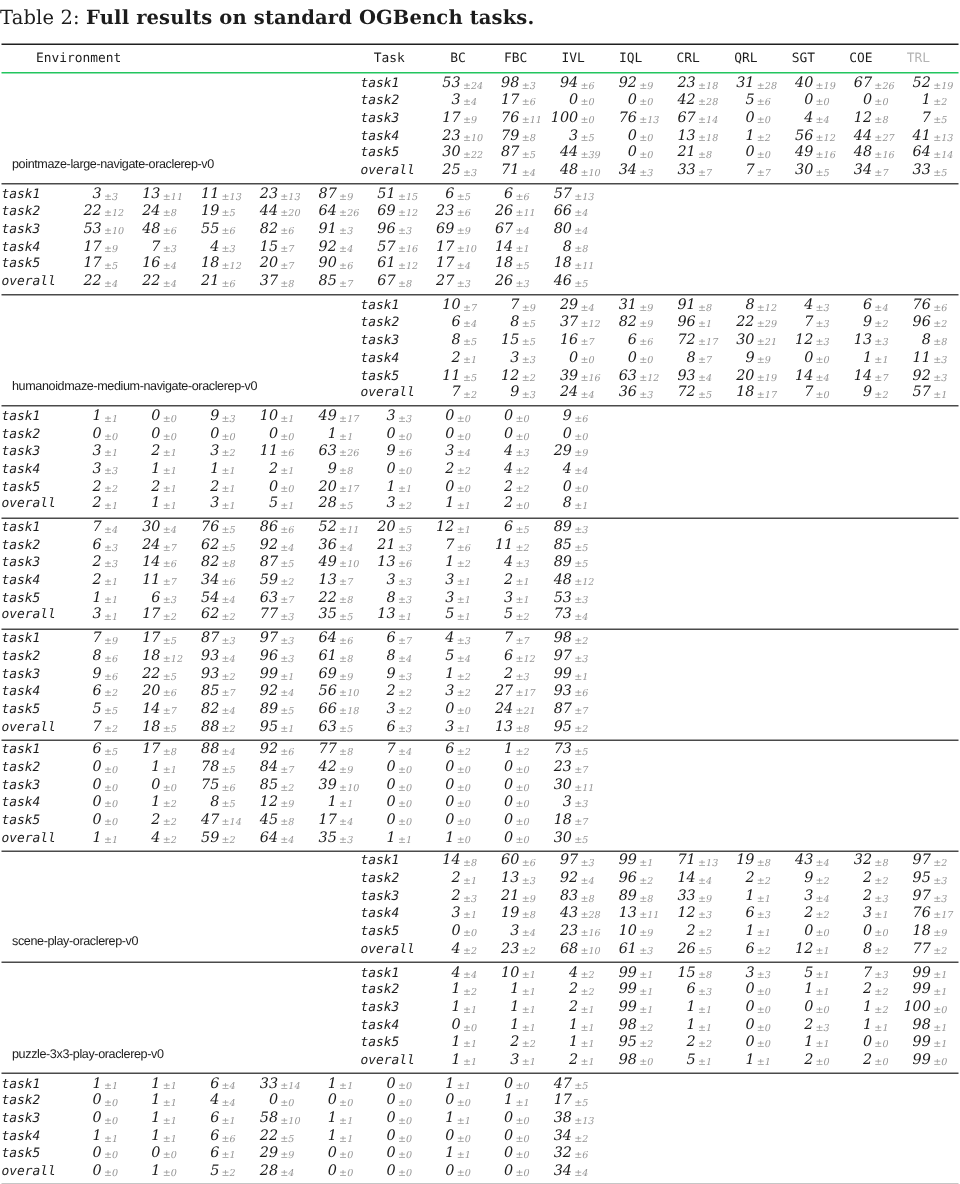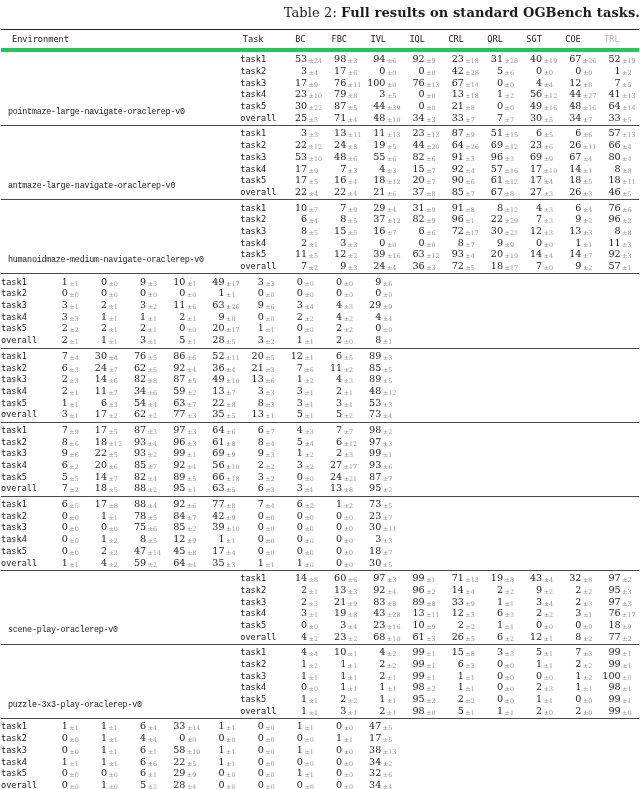--- a/index.html
+++ b/index.html
@@ -2,33 +2,33 @@
 <html style="--subscript: #969696; --muted-header: #b4b4b4;"><head>
 <meta charset="utf-8">
 <style>
   html,body { margin:0; padding:0; background:#ffffff; }
   body {
     width:640px; height:789px; overflow:hidden;
     font-family:"DejaVu Serif", serif;
     color:#1c1c1c;
     -webkit-font-smoothing:antialiased;
   }
-  .title { text-align:right; font-size:13px; padding-top:5px; letter-spacing:0.1px; }
+  .title { text-align:left; font-size:13px; padding-top:5px; letter-spacing:0.1px; }
   .title .bold { font-weight:bold; }
 
   .tablewrap {
     margin:9px 1px 0 1px;
     border-top:1.5px solid #1f1f1f;
     border-bottom:2px solid #1f1f1f;
   }
 
   .header-row {
     display:flex; align-items:center;
-    border-bottom:4px solid #22c55e;
-    padding:4px 0 4px 4px;
+    border-bottom:1px solid #22c55e;
+    padding:4px 0 4px 16px;
     font-family:"DejaVu Sans Mono", monospace;
     font-size:8.6px;
   }
   .henv  { width:240px; padding-left:7px; box-sizing:border-box; }
   .htask { width:46px; }
   .hmethod {
     width:39.2px; box-sizing:border-box;
     text-align:center; padding-right:15px;
   }
   .hmethod.muted { color:var(--muted-header,#b4b4b4); }
@@ -36,28 +36,28 @@
   .group {
     display:flex;
     border-bottom:1px solid #4a4a4a;
     padding:1.5px 0;
   }
   .group:last-child { border-bottom:none; }
 
   .genv {
     width:240px; padding-left:7px; box-sizing:border-box;
     display:flex; align-items:center;
-    font-family:Liberation Mono, monospace;
+    font-family:Liberation Sans, sans-serif;
     font-size:8.4px; letter-spacing:-0.25px;
     white-space:nowrap;
     margin-top:46px;
   }
   .grows { width:400px; }
 
-  .row { display:flex; align-items:center; height:11.7px; }
+  .row { display:flex; align-items:flex-start; height:11.7px;font-style:italic; }
   .taskcell {
     width:46px; box-sizing:border-box;
     font-family:"DejaVu Sans Mono", monospace;
     font-size:8.6px;
   }
   .cell { width:39.2px; display:flex; align-items:baseline; }
   .num  {
     width:21px; text-align:right;
     font-size:9.6px; line-height:10px;
     font-family:"DejaVu Serif", serif;
@@ -327,21 +327,20 @@
               <div class="pm">±7</div>
             </div>
             <div class="cell">
               <div class="num">33</div>
               <div class="pm">±5</div>
             </div>
           </div>
         </div>
       </div>
       <div class="group">
-        <div class="genv">antmaze-large-navigate-oraclerep-v0</div>
         <div class="grows">
           <div class="row">
             <div class="taskcell">task1</div>
             <div class="cell">
               <div class="num">3</div>
               <div class="pm">±3</div>
             </div>
             <div class="cell">
               <div class="num">13</div>
               <div class="pm">±11</div>

